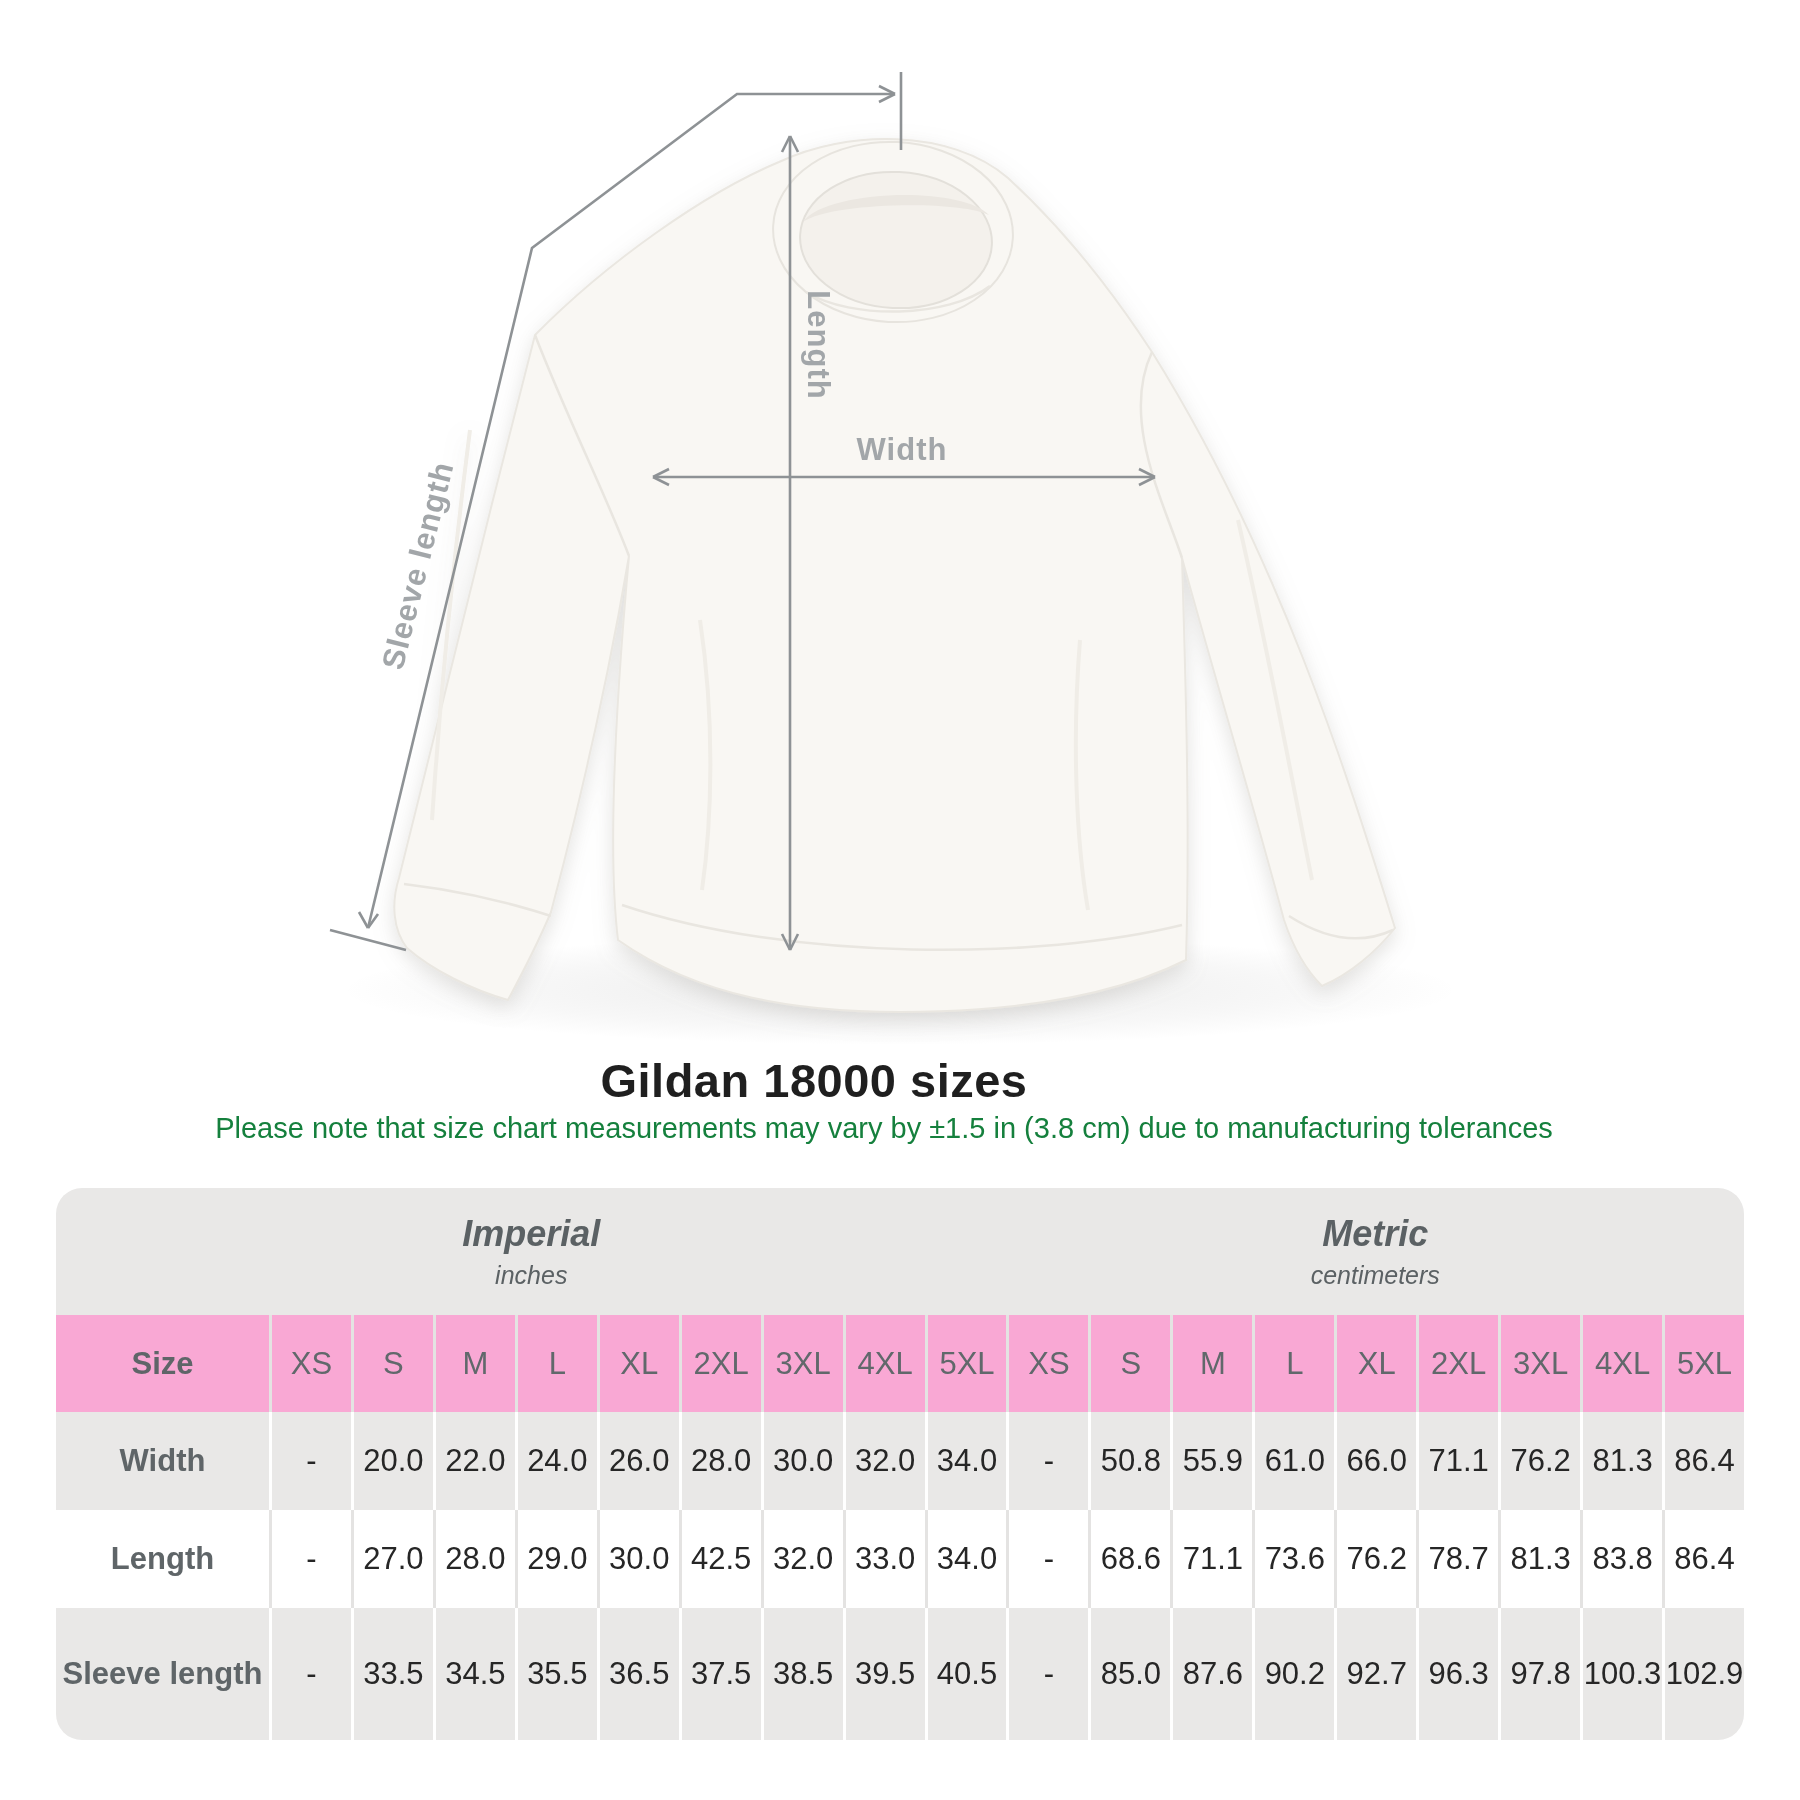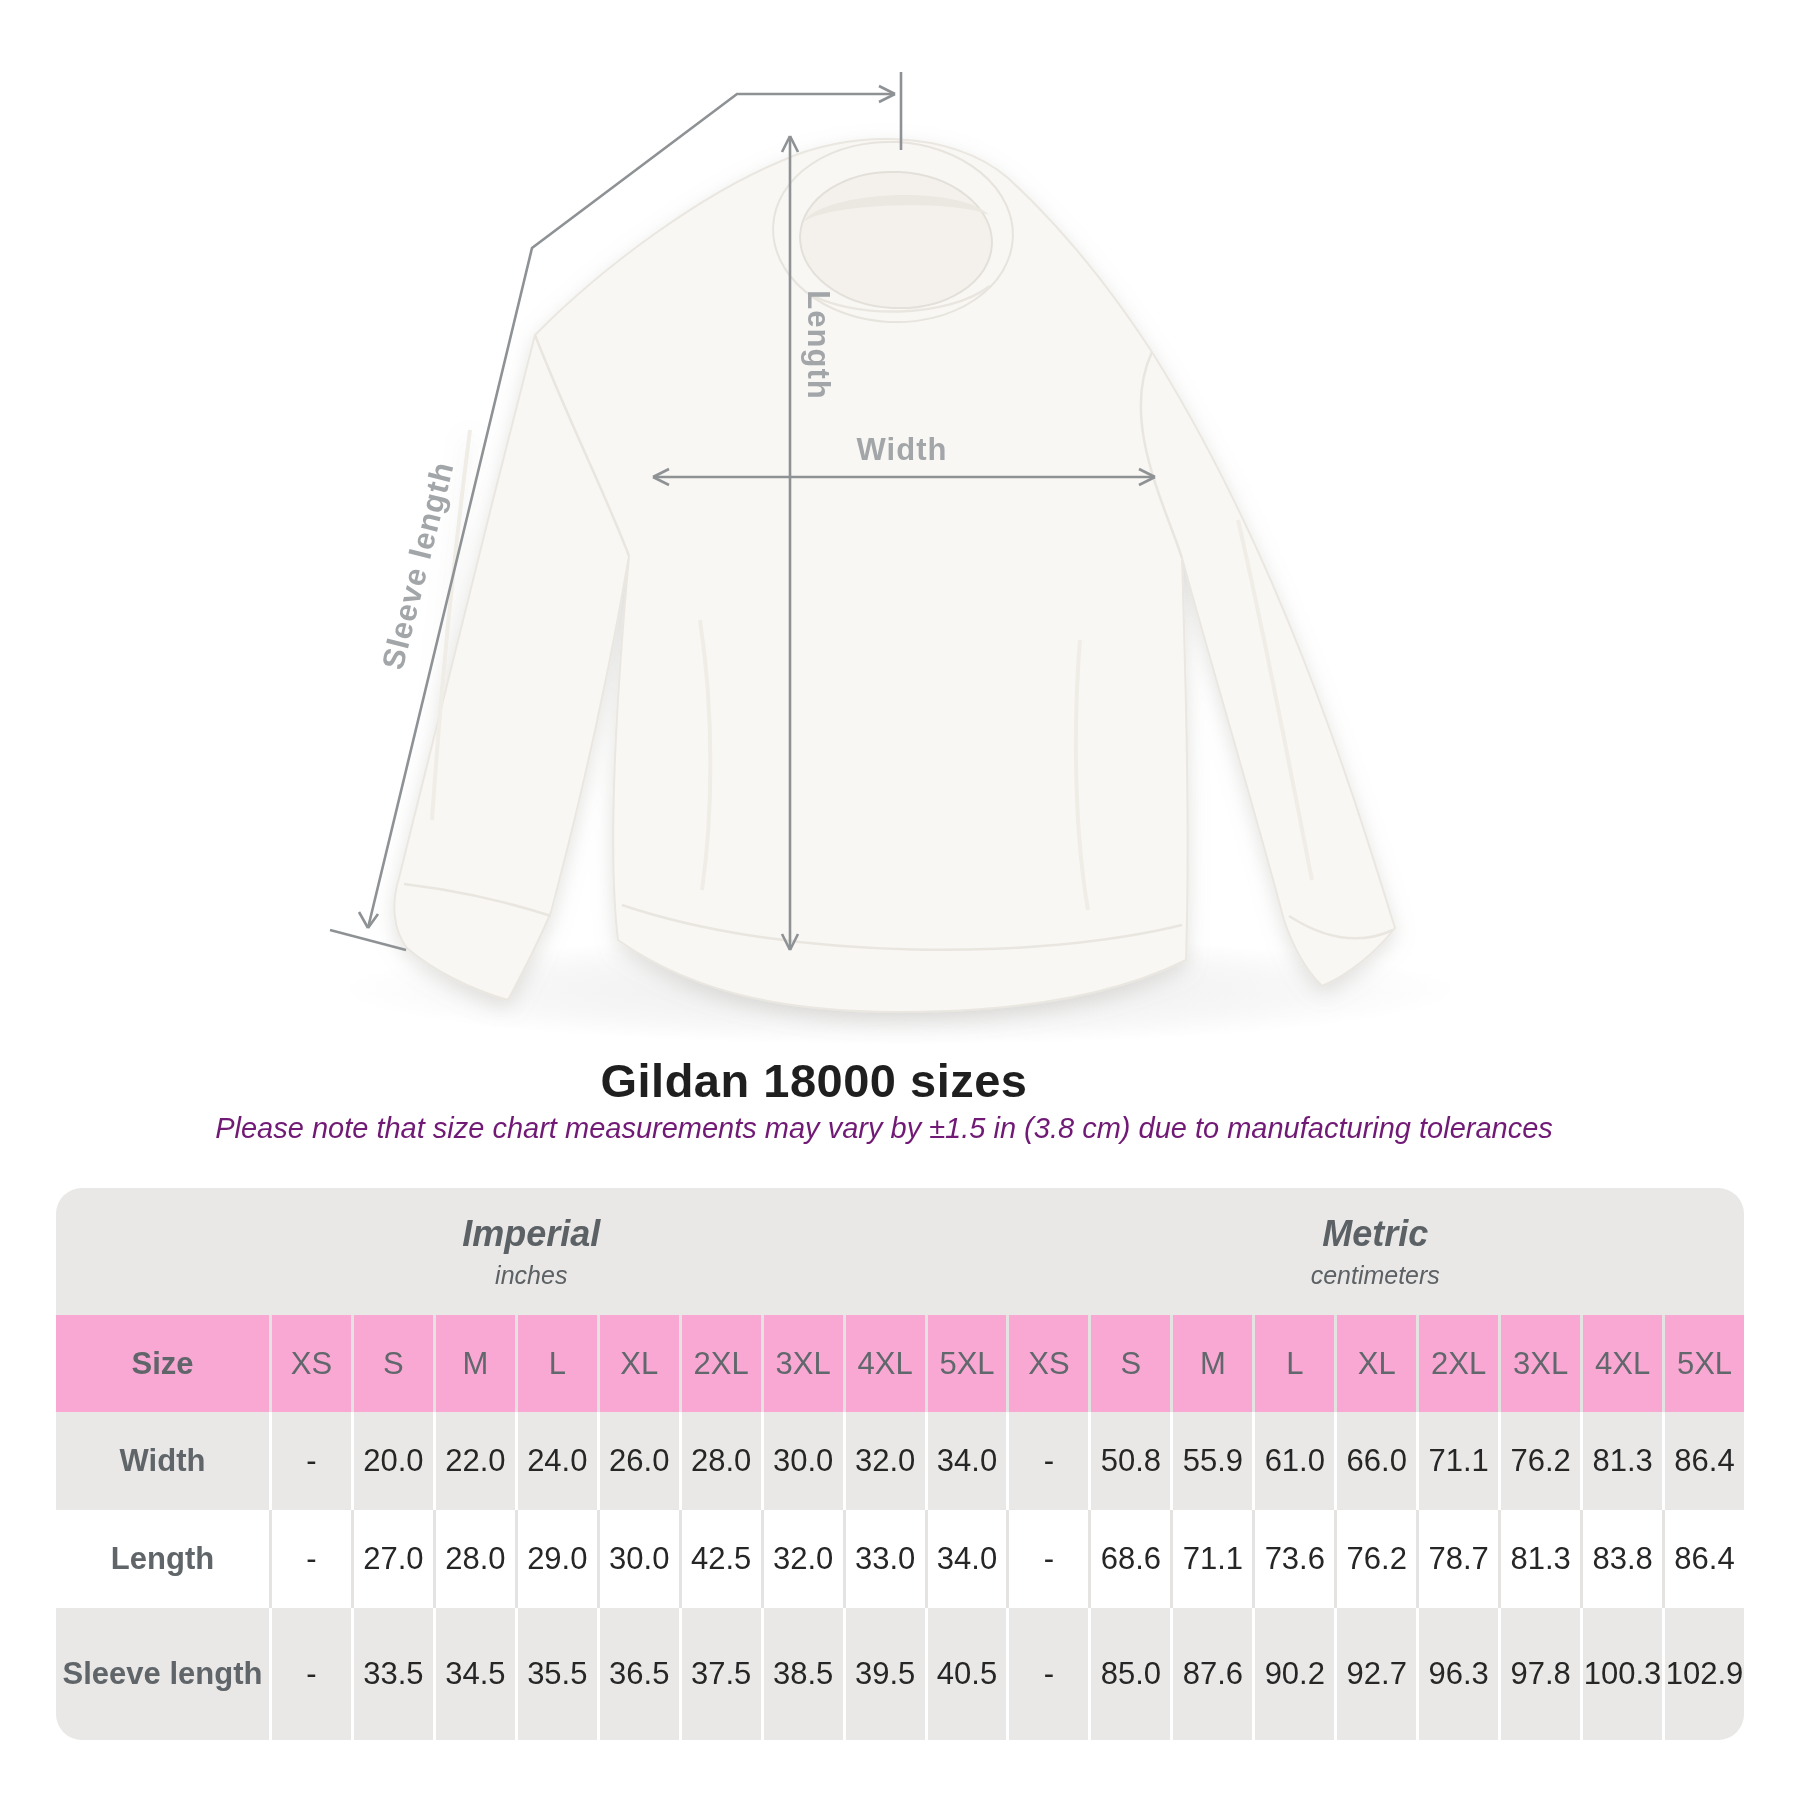--- a/index.html
+++ b/index.html
@@ -4,21 +4,21 @@
 <style>
   html,body{margin:0;padding:0;background:#fff;}
   .canvas{position:relative;width:1800px;height:1800px;background:#ffffff;overflow:hidden;
           font-family:"Liberation Sans",sans-serif;}
   svg text{font-family:"Liberation Sans",sans-serif;}
 
   
   .page-title{position:absolute;top:1053px;left:0;width:1628px;text-align:center;
               font-size:47px;font-weight:bold;color:#1f1f1f;letter-spacing:.5px;}
   .page-note{position:absolute;top:1112px;left:0;width:1768px;text-align:center;
-             font-size:29px;font-style:italic;color:#701a75;}
+             font-size:29px;color:#15803d;}
 
   
   .size-table{position:absolute;left:56px;top:1188px;width:1688px;height:552px;
               background:#e9e8e7;border-radius:26px;overflow:hidden;}
   .trow{display:grid;grid-template-columns:213px repeat(18,1fr);}
   .cell{display:flex;align-items:center;justify-content:center;min-width:0;}
   .unit-header{height:127px;}
   .unit{grid-column:span 9;display:flex;flex-direction:column;align-items:center;justify-content:center;}
   .unit.first{grid-column:1 / span 10;}
   .unit-label{font-size:36px;font-weight:bold;font-style:italic;color:#5b6164;}

